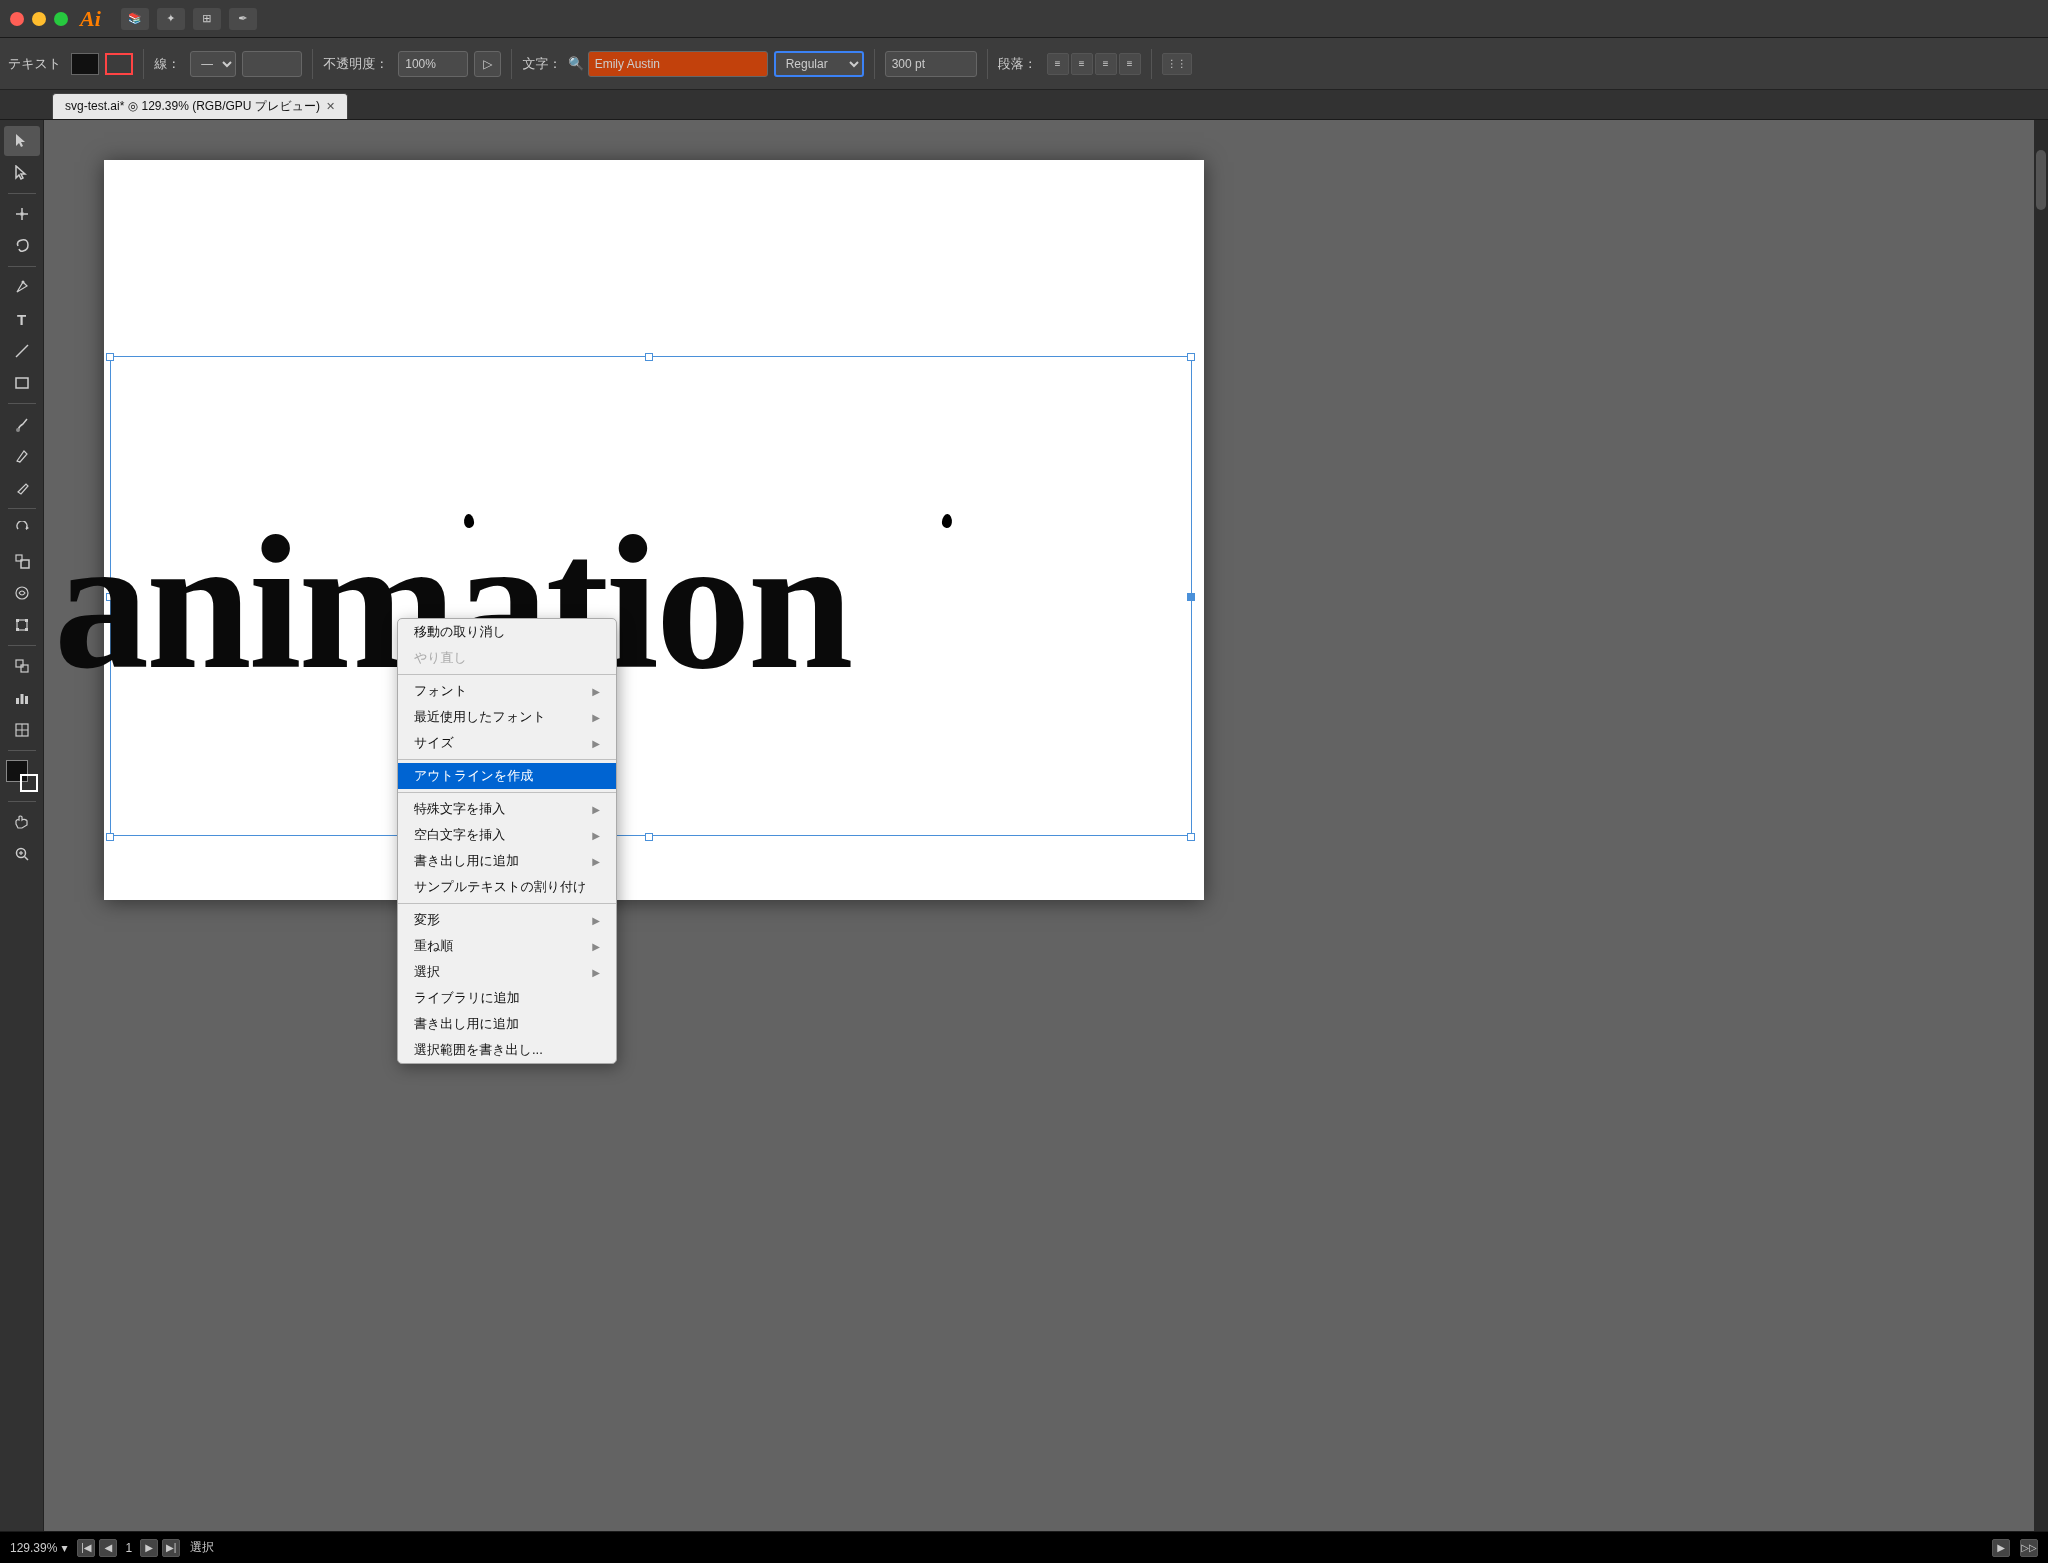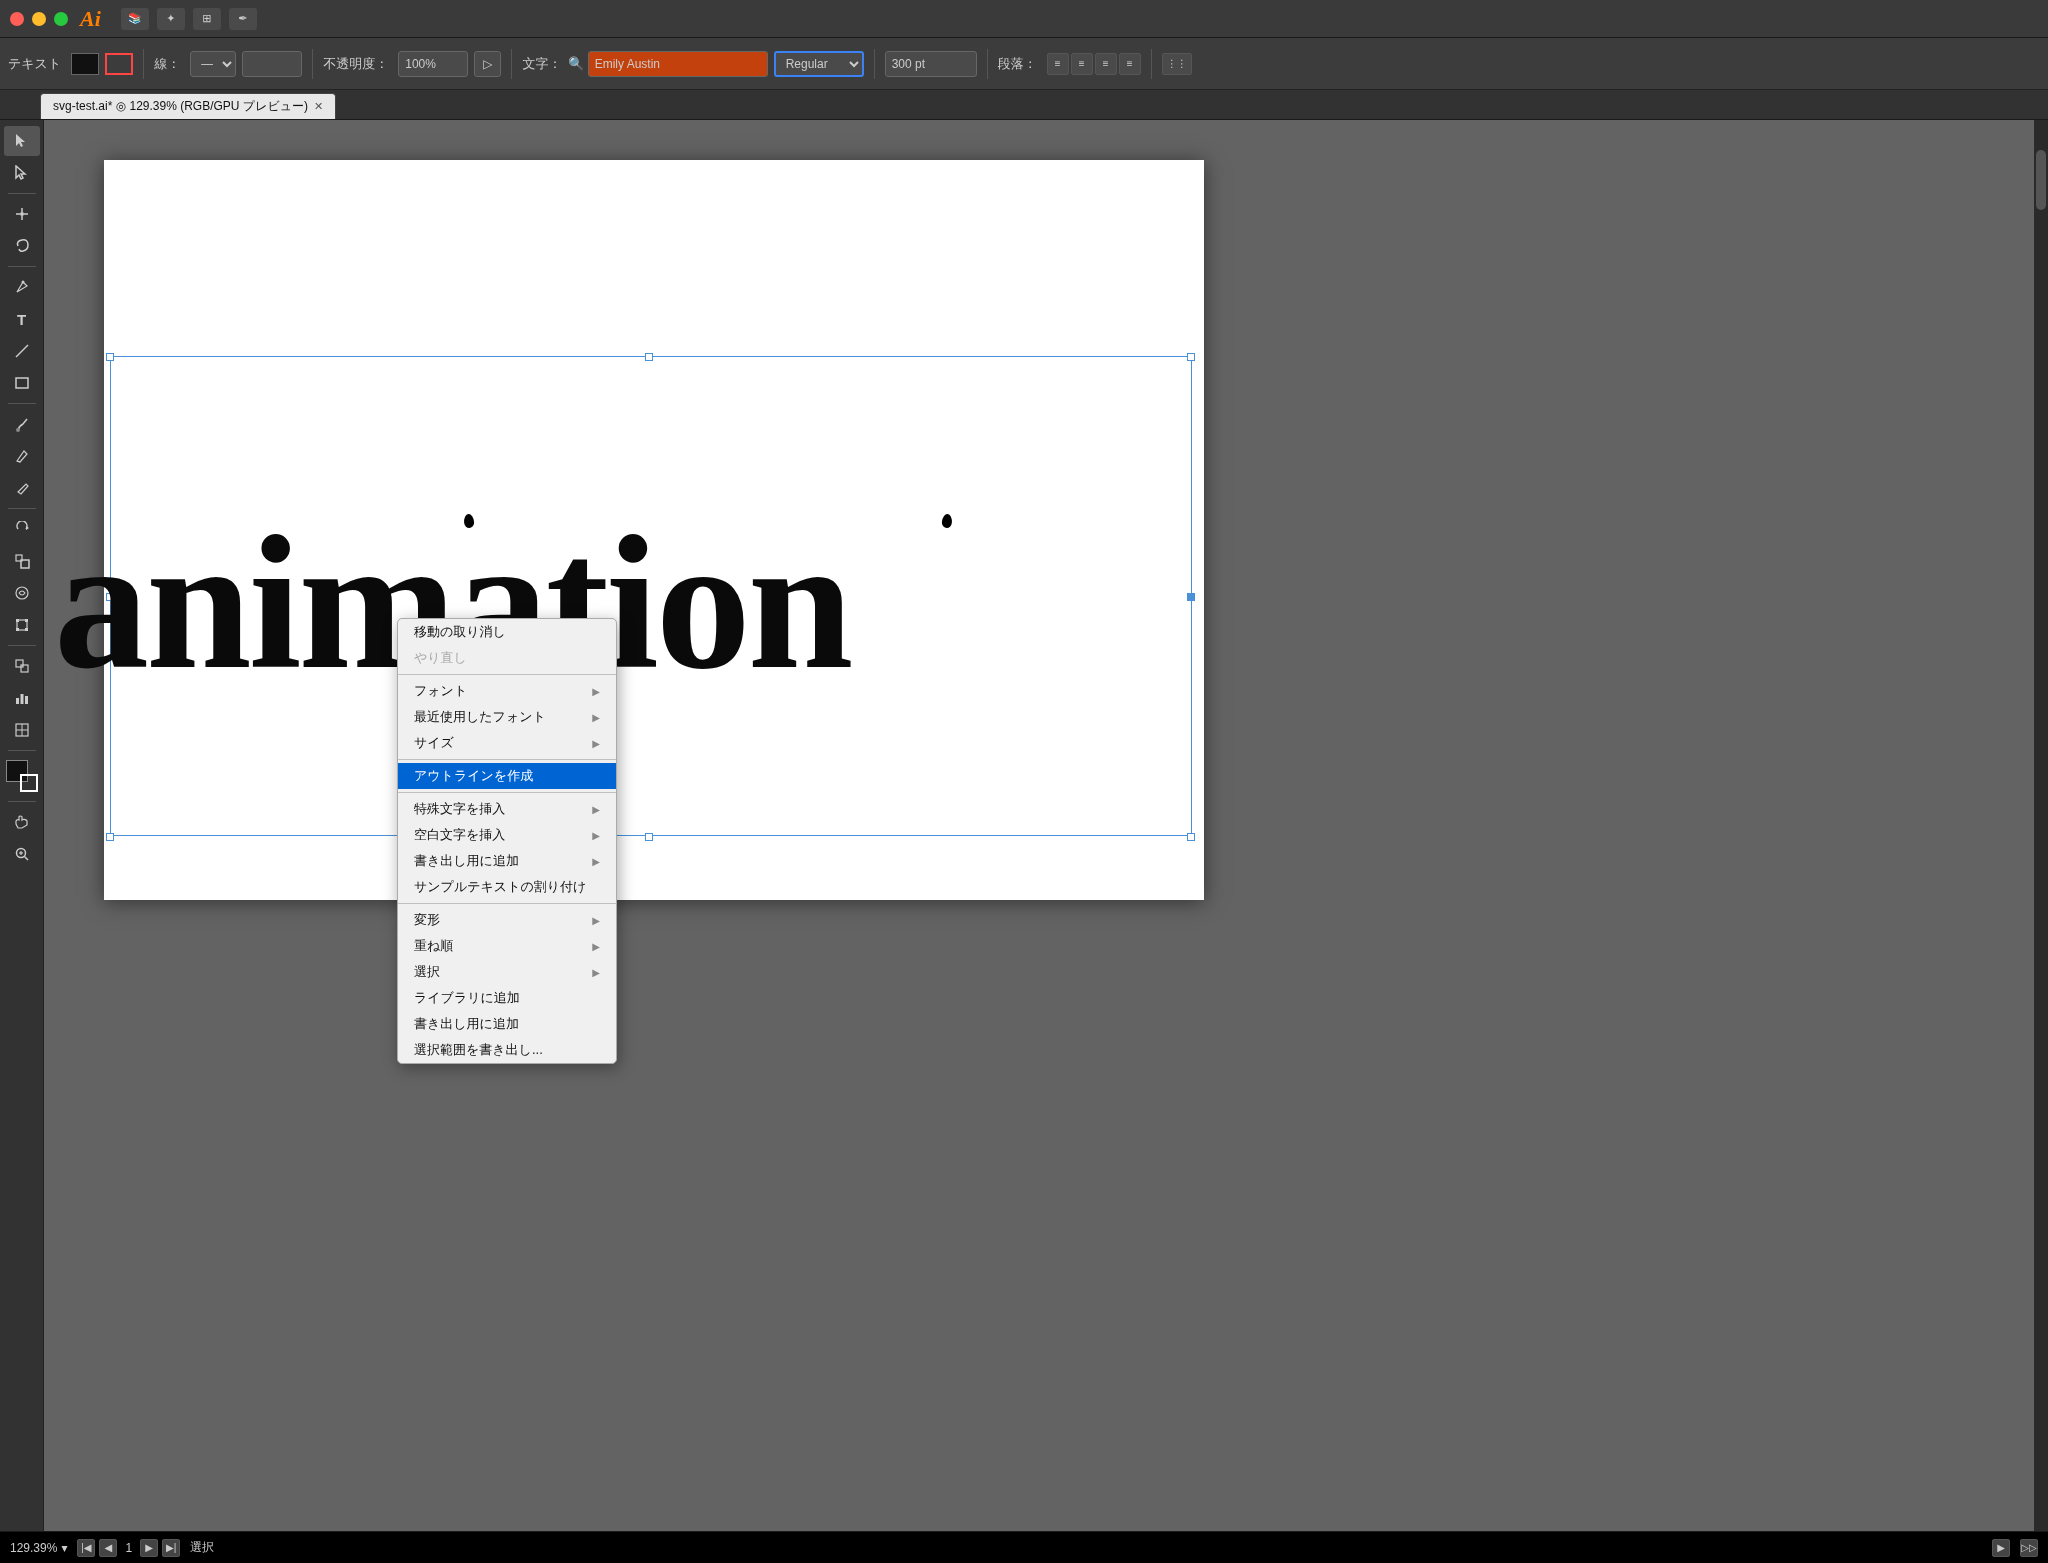--- a/index.html
+++ b/index.html
@@ -217,20 +217,21 @@
       display: flex;
       align-items: center;
       gap: 6px;
       font-size: 12px;
       color: #ccc;
       cursor: pointer;
     }
     .tab.active {
       background: #e8e8e8;
       color: #111;
+      margin-left: 12px;
     }
     .tab-close {
       font-size: 11px;
       color: #888;
       cursor: pointer;
     }
     .tab.active .tab-close { color: #555; }
 
     
     #main {

